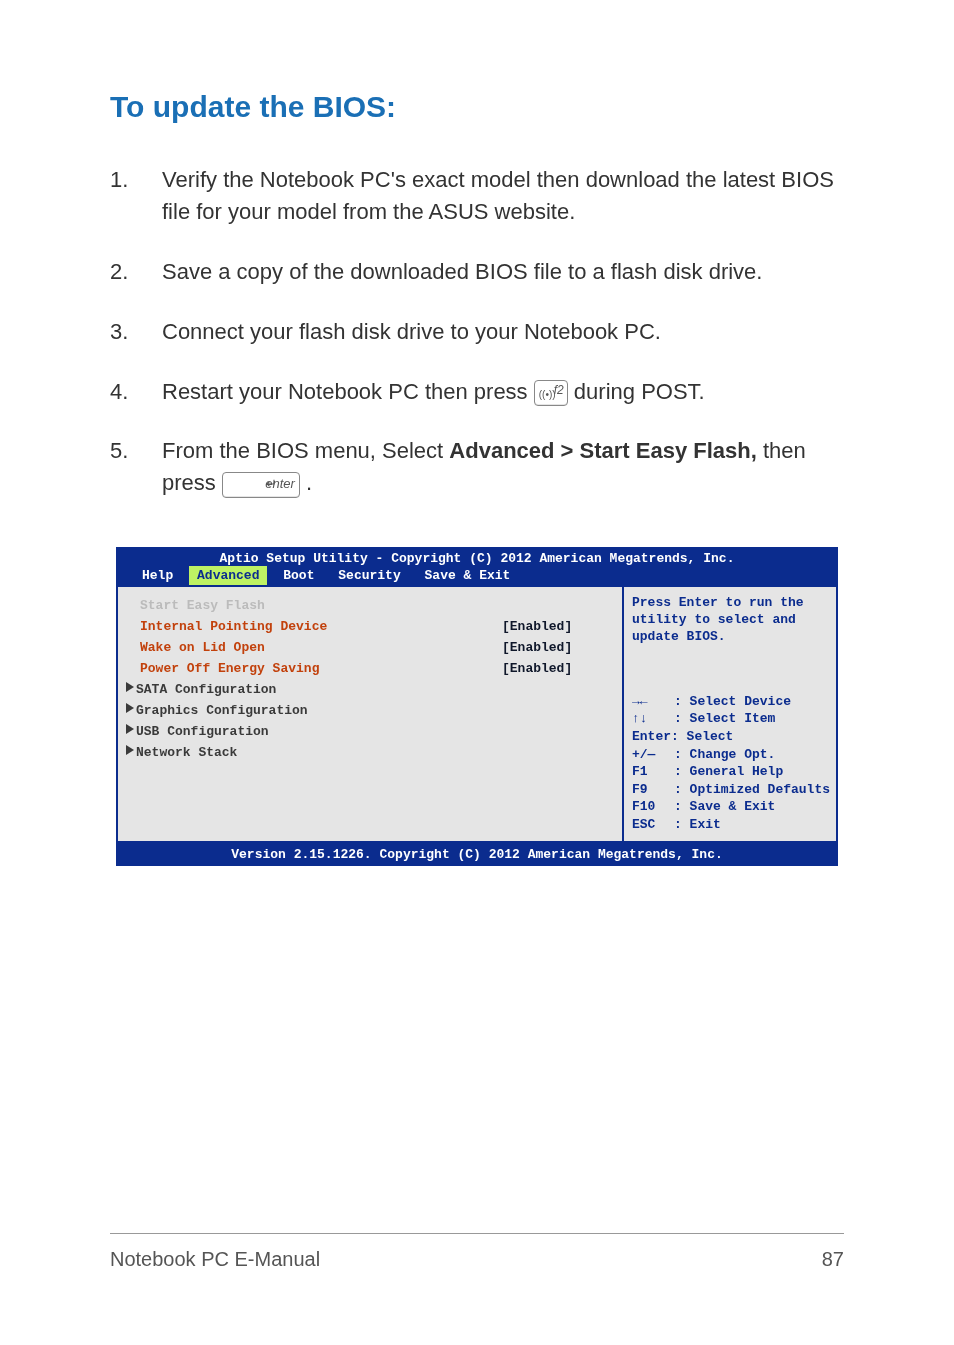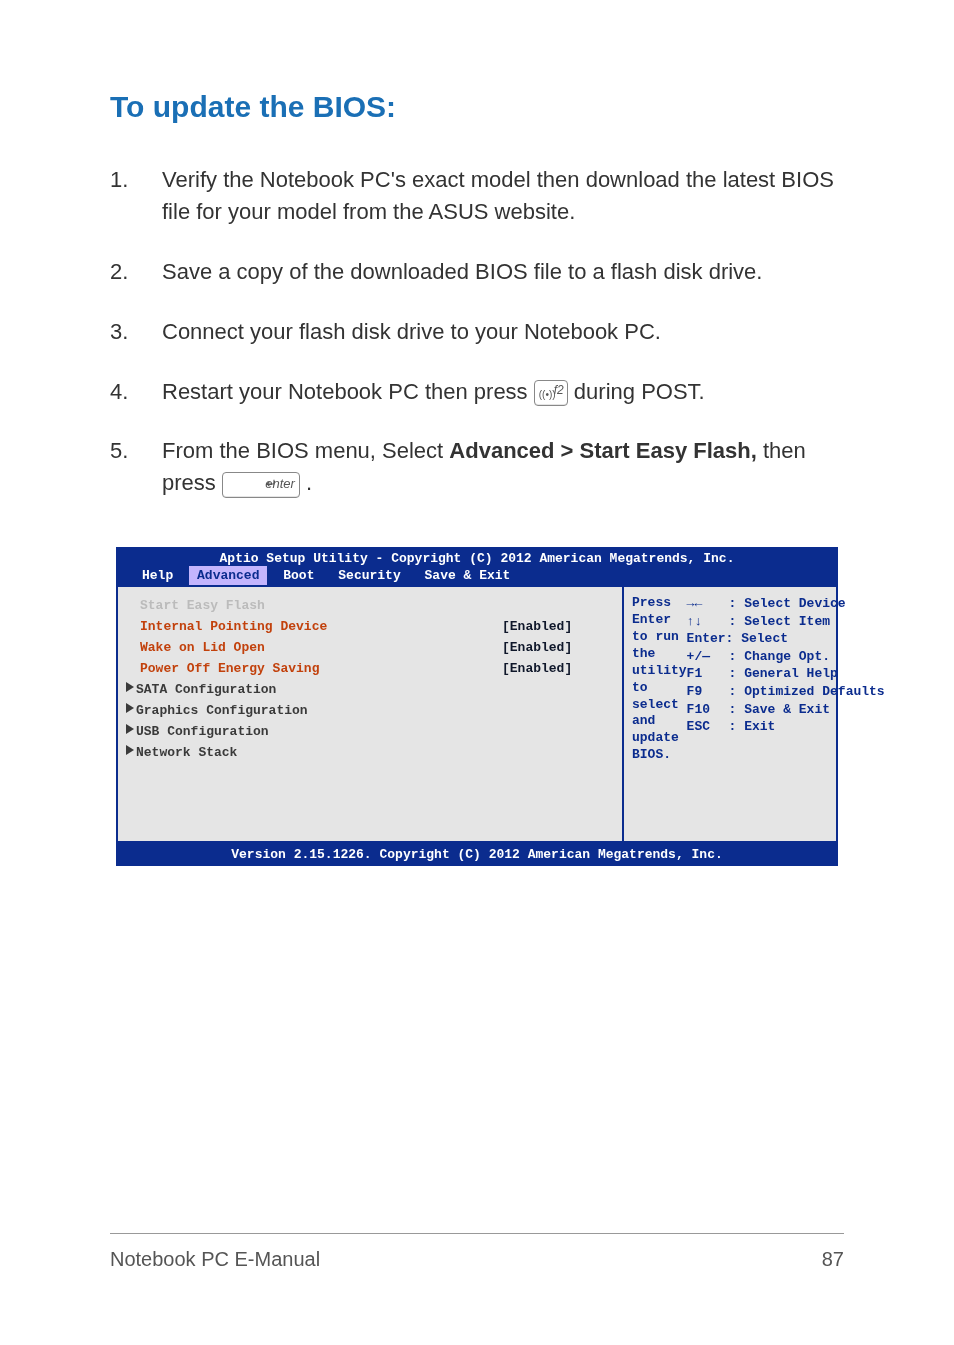--- a/index.html
+++ b/index.html
@@ -64,38 +64,39 @@
   }
   .bios-header {
     background: #0b2c8e;
     color: #ffffff;
     padding: 4px 0 2px 0;
     margin-top: 48px;
   }
   .bios-title { text-align: center; }
   .bios-tabs { padding: 0 18px; }
   .bios-tabs span { display:inline-block; padding: 2px 8px; }
-  .bios-tabs .active { background: #c4b5fd; color: #0b2c8e; }
+  .bios-tabs .active { background: #bef264; color: #0b2c8e; }
   .bios-body {
     display: flex;
     border-left: 2px solid #0b2c8e;
     border-right: 2px solid #0b2c8e;
     border-bottom: 2px solid #0b2c8e;
   }
   .bios-left {
     flex: 1;
     background: #e5e5e5;
     padding: 8px 10px 8px 6px;
     border-right: 2px solid #0b2c8e;
   }
   .bios-right {
     width: 212px;
     background: #e5e5e5;
     padding: 8px 4px 8px 8px;
     display: flex;
+    flex-direction: column;
   }
   .bios-right-top { flex:1; color:#0b2c8e; line-height:1.3; }
   .bios-right-bottom { color:#0b2c8e; line-height:1.35; }
   .bios-row { display:flex; padding: 3px 0 3px 16px; justify-content: space-between; }
   .bios-row .label { flex:1; color:#c2410c; }
   .bios-row .val { width:110px; color:#0f172a; }
   .bios-row.sel .label { color:#bbb; }
   .bios-row.sub::before {
     content:""; display:inline-block; width:0; height:0;
     border-left:8px solid #3a3a3a; border-top:5px solid transparent; border-bottom:5px solid transparent;

